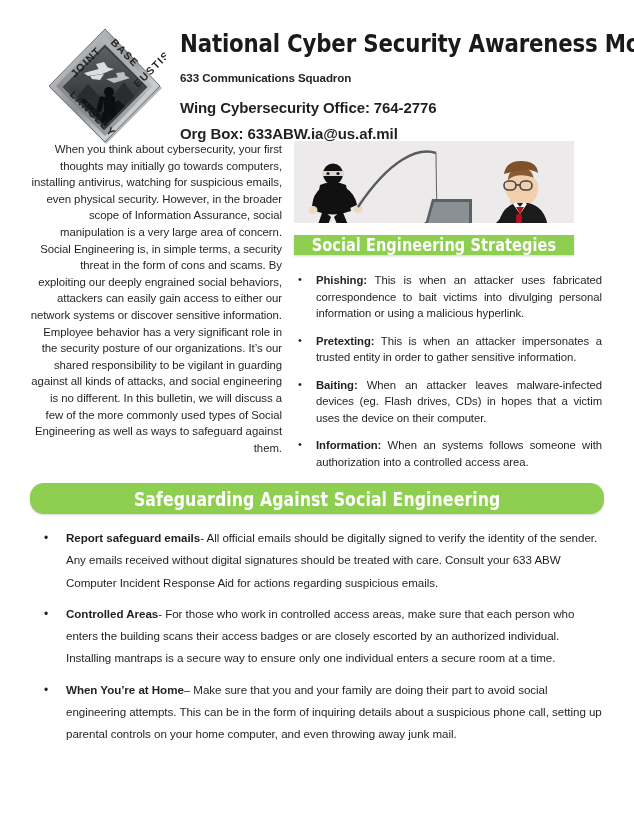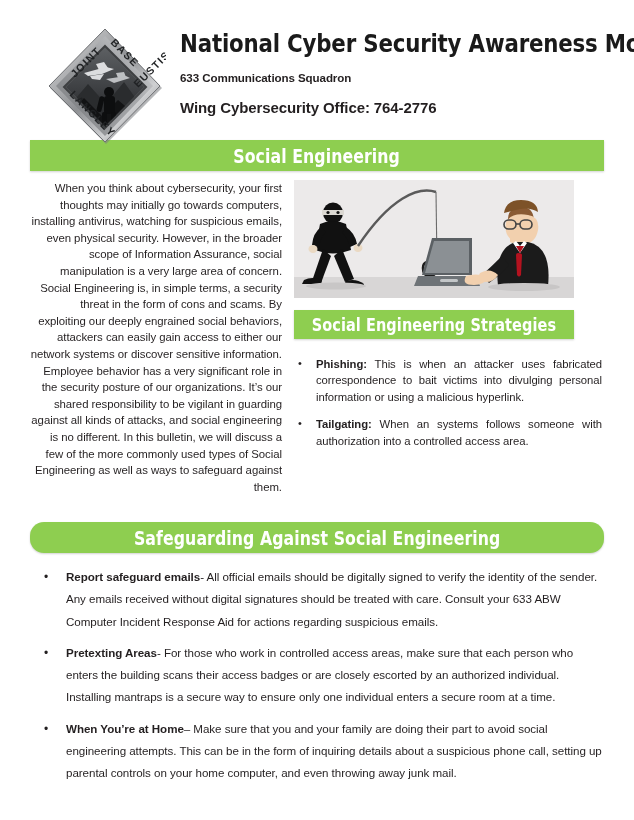--- a/index.html
+++ b/index.html
@@ -268,29 +268,27 @@
         </g>
       </svg>
     </div>
 
     <div class="header-text">
       <div class="doc-title">National Cyber Security Awareness Month</div>
       <div class="subline">633 Communications Squadron</div>
       <div class="contact-row">
         <div class="contact-col">
           <div class="contact-line">Wing Cybersecurity Office: 764-2776</div>
+          <div class="contact-line">Org Box: 633ABW.ia@us.af.mil</div>
         </div>
 
       </div>
     </div>
   </div>
 
-  <div class="banner">
-    <span class="banner-text">Social Engineering</span>
-  </div>
 
   <div class="columns">
 
     <div class="col-left">
       <p class="body-para">When you think about cybersecurity, your first thoughts may initially go towards computers, installing antivirus, watching for suspicious emails, even physical security. However, in the broader scope of Information Assurance, social manipulation is a very large area of concern. Social Engineering is, in simple terms, a security threat in the form of cons and scams. By exploiting our deeply engrained social  behaviors, attackers can easily gain access to either our network systems or discover sensitive information.</p>
       <p class="body-para" style="margin-top:0;">Employee behavior has a very significant role in the security posture of our organizations. It’s our shared responsibility to be vigilant in guarding against all kinds of attacks, and social engineering is no different. In this bulletin, we will discuss a few of the more commonly used types of Social Engineering as well as ways to safeguard against them.</p>
     </div>
 
     <div class="col-right">
 
@@ -347,28 +345,30 @@
           <ellipse cx="230" cy="107" rx="36" ry="4" fill="#c8c6c6"></ellipse>
         </svg>
       </div>
 
       <div class="banner small strat-banner">
         <span class="banner-text">Social Engineering Strategies</span>
       </div>
 
       <ul class="slist">
         <li><span class="lead">Phishing:</span><span> This is when an attacker uses fabricated correspondence to bait victims into divulging personal information or using a malicious hyperlink.</span></li>
-        <li><span class="lead">Tailgating:</span><span> When an systems follows someone with authorization into a controlled access area.</span></li>
+        <li><span class="lead">Pretexting:</span><span> This is when an attacker impersonates a trusted entity in order to gather sensitive information.</span></li>
+        <li><span class="lead">Baiting:</span><span> When an attacker leaves malware-infected devices (eg. Flash drives, CDs) in hopes that a victim uses the device on their computer.</span></li>
+        <li><span class="lead">Information:</span><span> When an systems follows someone with authorization into a controlled access area.</span></li>
       </ul>
     </div>
   </div>
 
   <div class="banner" style="margin-top:2px;border-radius:14px;">
     <span class="banner-text">Safeguarding Against Social Engineering</span>
   </div>
 
   <ul class="blist">
     <li><span class="lead">Report safeguard emails</span><span>-  All official emails should be digitally signed to verify the identity of the sender. Any emails received without digital signatures should be treated with care. Consult your 633 ABW Computer Incident Response Aid for actions regarding suspicious emails.</span></li>
-    <li><span class="lead">Pretexting Areas</span><span>- For those who work in controlled access areas, make sure that each person who enters the building scans their access badges or are closely escorted by an authorized individual.  Installing mantraps is a secure way to ensure only one individual enters a secure room at a time.</span></li>
+    <li><span class="lead">Controlled Areas</span><span>- For those who work in controlled access areas, make sure that each person who enters the building scans their access badges or are closely escorted by an authorized individual.  Installing mantraps is a secure way to ensure only one individual enters a secure room at a time.</span></li>
     <li><span class="lead">When You’re at Home</span><span>– Make sure that you and your family are doing their part to avoid social engineering attempts. This can be in the form of inquiring details about a suspicious phone call, setting up parental controls on your home computer, and even throwing away junk mail.</span></li>
   </ul>
 
 </div>
 
 </body></html>

